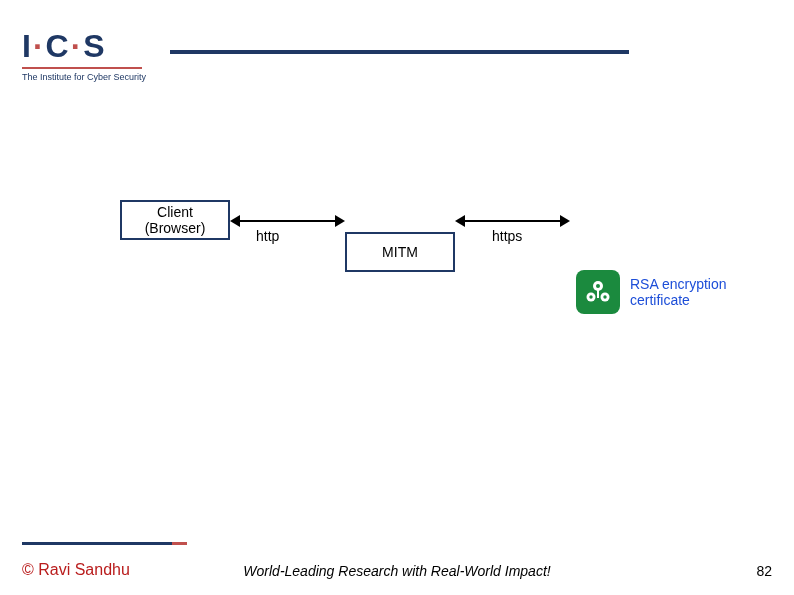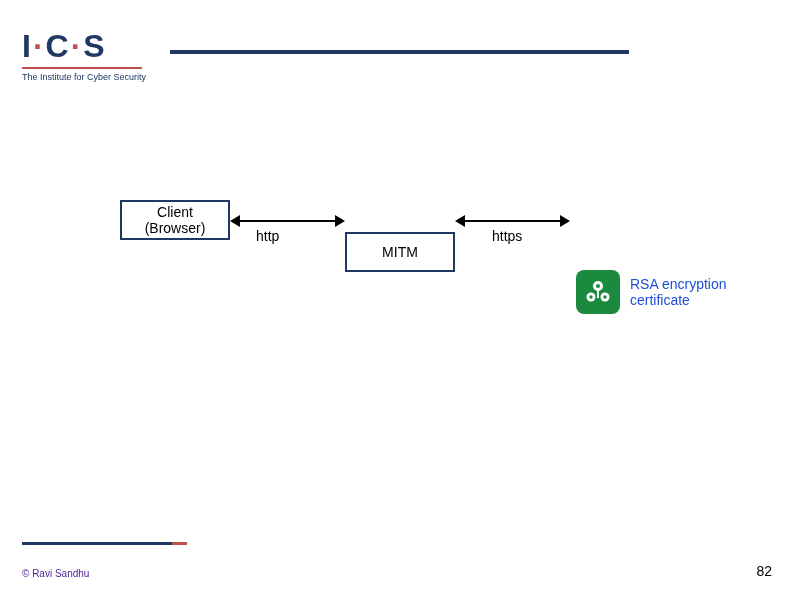--- a/index.html
+++ b/index.html
@@ -169,22 +169,22 @@
     position: absolute;
     left: 0;
     right: 0;
     bottom: 16px;
     height: 28px;
   }
   .copyright {
     position: absolute;
     left: 22px;
     bottom: 0;
-    font-size: 10px;
-    color: #4c1d95;
+    font-size: 16px;
+    color: #b91c1c;
   }
   .tagline {
     position: absolute;
     left: 50%;
     transform: translateX(-50%);
     bottom: 0;
     font-size: 14px;
     font-style: italic;
     color: #000;
   }
@@ -241,14 +241,15 @@
       <rect x="16" y="15" width="2" height="8" fill="#ffffff"></rect>
     </svg>
   </div>
   <div class="cert-label">RSA encryption<br>certificate</div>
 
 </div>
 
 <div class="footer-rule"></div>
 <div class="footer">
   <div class="copyright">© Ravi Sandhu</div>
+  <div class="tagline">World-Leading Research with Real-World Impact!</div>
   <div class="pagenum">82</div>
 </div>
 
 </body></html>

